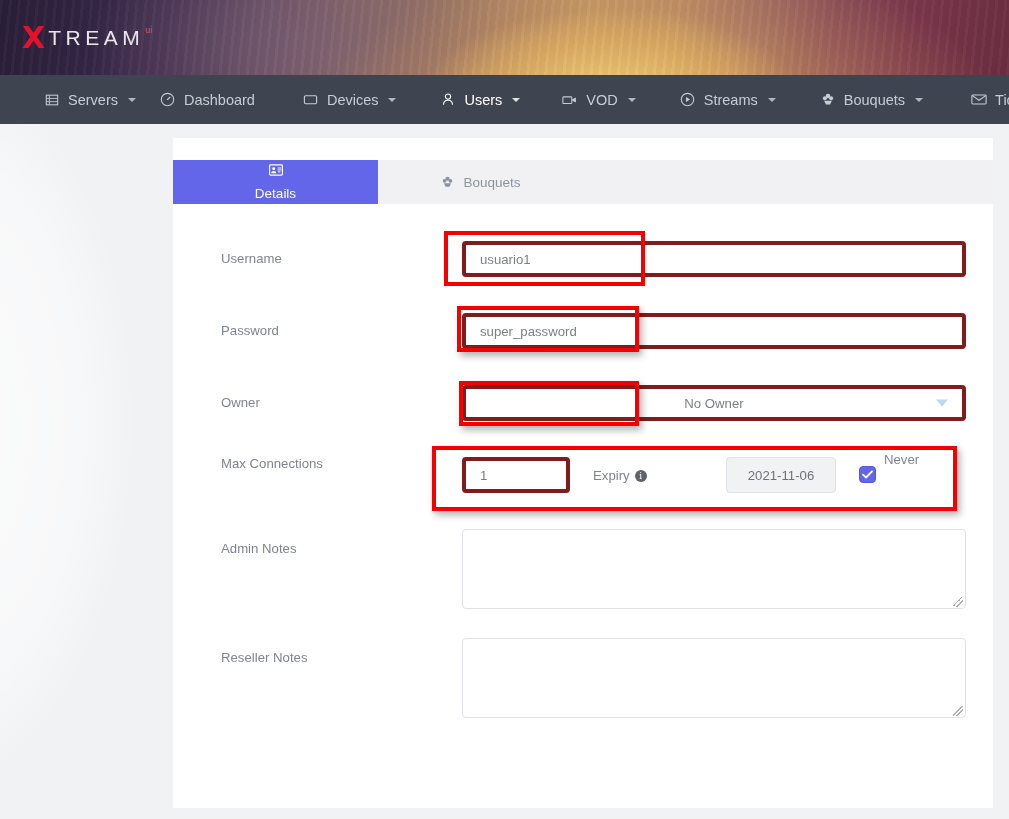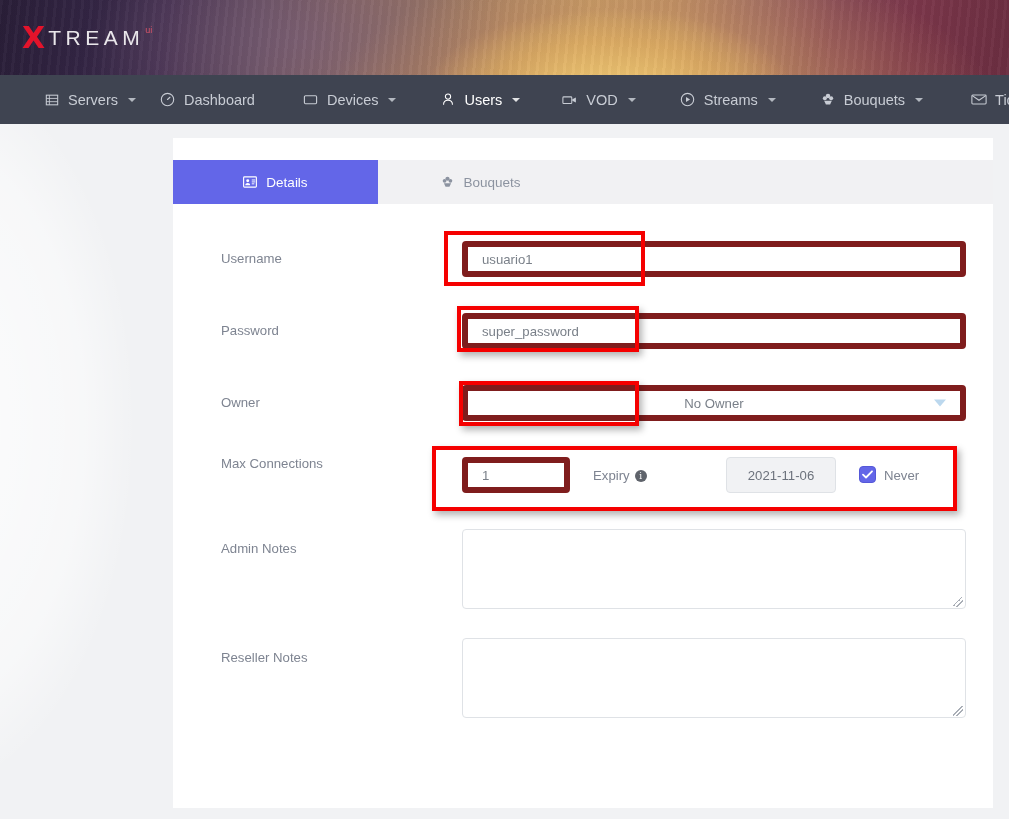--- a/index.html
+++ b/index.html
@@ -97,31 +97,31 @@
   }
   #tabs {
     position: absolute; left: 0; top: 22px; width: 820px; height: 44px;
     display: flex; background: #f1f1f3;
   }
   .tab {
     flex: 0 0 205px; height: 44px;
     display: flex; align-items: center; justify-content: center; gap: 9px;
     font-size: 13.5px; color: #8c93a0; cursor: pointer;
   }
-  .tab.active { background: #6366e8; color: #ffffff; }
+  .tab.active { background: #6366e8; color: #ffffff; flex-direction: column; }
   .tab .tico { display: inline-flex; width: 14px; height: 14px; align-items: center; justify-content: center; }
 
   
   #form { position: absolute; left: 0; top: 66px; width: 820px; }
   .row { position: absolute; left: 0; width: 820px; }
   .lbl {
     position: absolute; left: 20px; font-size: 13.2px; color: #7e8491; white-space: nowrap; margin-left: 28px;
   }
   .inp {
-    position: absolute; background: #fff; border: 6px solid #7f1d1d; border-radius: 4px;
+    position: absolute; background: #fff; border: 4px solid #7f1d1d; border-radius: 4px;
     height: 36px; font-size: 13.2px; color: #7a8089;
     display: flex; align-items: center; padding: 0 14px;
   }
   .inp.sel { border-radius: 4px; }
   .sel-arrow {
     position: absolute; right: 14px; top: 50%; transform: translateY(-50%);
     width: 0; height: 0; border-left: 6px solid transparent; border-right: 6px solid transparent;
     border-top: 7px solid #bcd8ee;
   }
   .ta {
@@ -321,21 +321,21 @@
       <div class="inp" style="left:289px; top:253px; width:108px;">1</div>
       <div class="sub-txt" style="left:420px; top:264px;">
         <span>Expiry</span><span class="info-dot">i</span>
       </div>
       <div class="datebox" style="left:553px; top:253px; width:110px;">2021-11-06</div>
       <div class="chk" style="left:686px; top:262px;">
         <svg width="11" height="9" viewBox="0 0 11 9">
             <path d="M1 4.6L4 7.5 10 1.3" fill="none" stroke="#ffffff" stroke-width="1.8" stroke-linecap="round" stroke-linejoin="round"></path>
           </svg>
       </div>
-      <div class="sub-txt" style="left:711px; top:264px;">Never</div>
+      <div class="sub-txt" style="left:711px; top:248px;">Never</div>
     </div>
 
     <div class="row" style="top:0;">
       <div class="lbl" style="top:337px;">Admin Notes</div>
       <div class="ta" style="left:289px; top:325px; width:504px; height:80px;">
         <span class="ta-grip"></span>
       </div>
     </div>
 
     <div class="row" style="top:0;">

